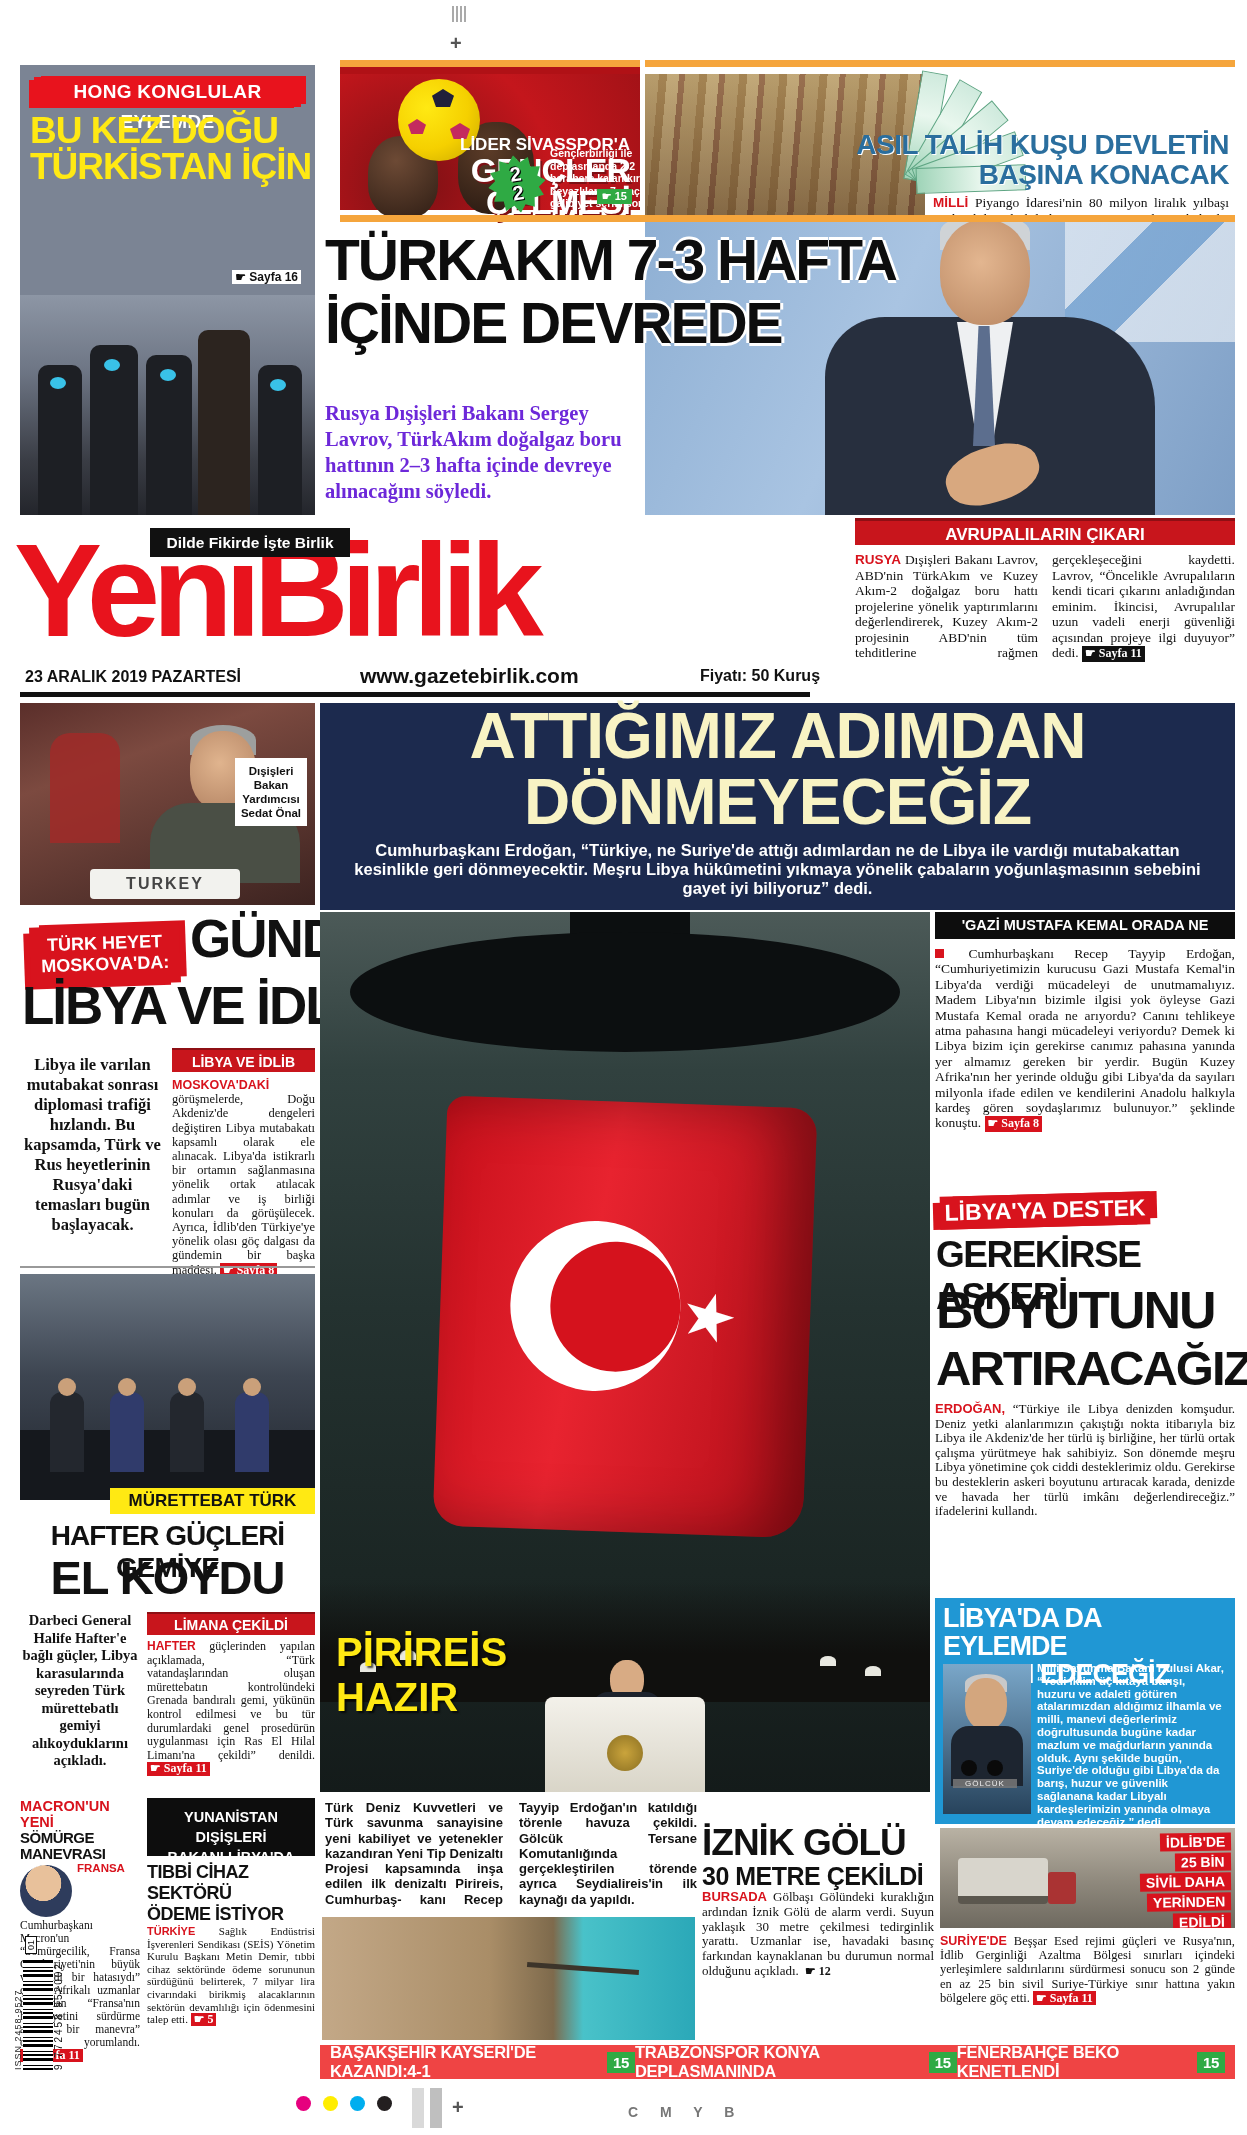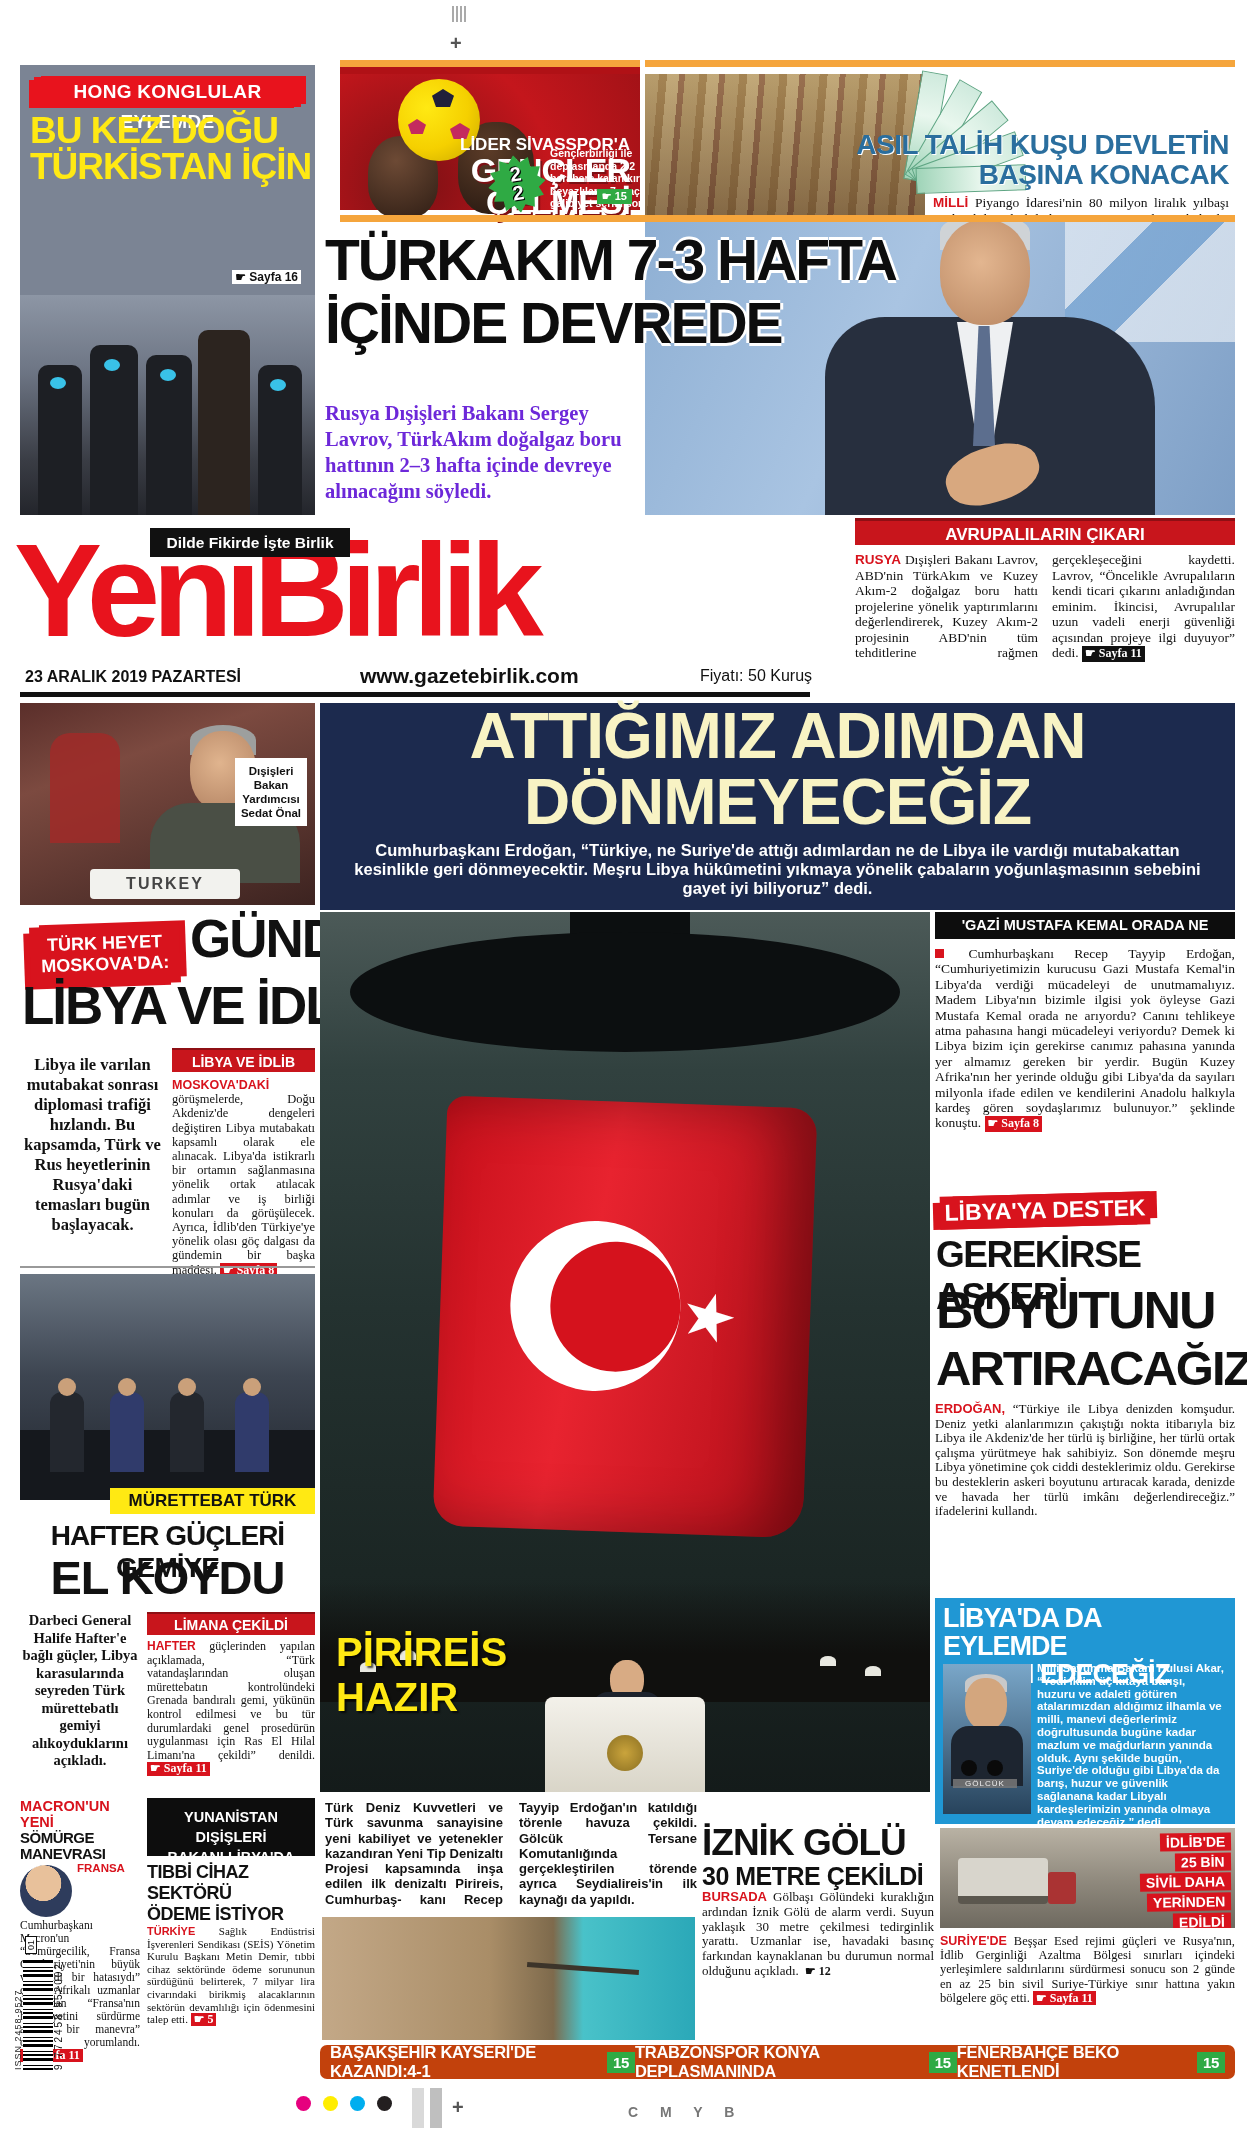--- a/index.html
+++ b/index.html
@@ -71,21 +71,21 @@
   .avr-box{left:855px;top:518px;width:380px;height:27px;background:#c8151c;color:#fff;font-weight:bold;
     font-size:17px;line-height:27px;text-align:center;border-top:3px solid #8e0f14;}
   .avr-cols{left:855px;top:552px;width:380px;column-count:2;column-gap:14px;
     font-family:"Liberation Serif",serif;font-size:13.5px;line-height:15.5px;}
   
   .slogan{left:150px;top:528px;width:200px;height:29px;background:#111;color:#fff;font-weight:bold;
     font-size:15.5px;line-height:29px;text-align:center;z-index:5;}
   .logo{left:14px;top:516px;width:800px;color:#e8131d;font-weight:bold;font-size:132px;letter-spacing:-8px;line-height:150px;}
   .mh-date{left:25px;top:668px;font-weight:bold;font-size:16px;}
   .mh-site{left:360px;top:664px;font-weight:bold;font-size:21px;}
-  .mh-price{left:700px;top:667px;font-weight:normal;font-size:16px;}
+  .mh-price{left:700px;top:667px;font-weight:bold;font-size:16px;}
   .mh-rule{left:20px;top:692px;width:790px;height:5px;background:#111;}
   
   .hero{left:320px;top:703px;width:915px;height:207px;background:#1c2a4e;color:#f8f3c4;text-align:center;}
   .hero-h{font-weight:bold;font-size:64px;line-height:66px;letter-spacing:-1px;}
   .hero-deck{margin:6px auto 0;width:870px;color:#fff;font-weight:bold;font-size:16.5px;line-height:19px;}
   
   .onal{left:20px;top:703px;width:295px;height:202px;background:linear-gradient(160deg,#5a2e2a 0%,#7c4a40 30%,#3c2320 100%);}
   .onal-head{position:absolute;left:170px;top:28px;width:66px;height:80px;border-radius:46%;background:radial-gradient(circle at 45% 40%,#e0b48e,#b08060);}
   .onal-hair{position:absolute;left:170px;top:22px;width:66px;height:30px;border-radius:50% 50% 0 0;background:#9d9f9e;}
   .onal-suit{position:absolute;left:130px;top:100px;width:150px;height:80px;background:#4a4f45;border-radius:40px 40px 0 0;}
@@ -181,22 +181,22 @@
   .devam-body{position:absolute;left:102px;top:64px;width:188px;font-weight:bold;font-size:11.5px;line-height:12.8px;}
   
   .idlib-photo{left:940px;top:1828px;width:295px;height:100px;background:linear-gradient(180deg,#b9b2a4 0%,#8e887c 55%,#6e695f 100%);}
   .truck{position:absolute;left:18px;top:30px;width:90px;height:46px;background:#d8d5cc;border-radius:4px;border-bottom:8px solid #5b574e;}
   .truck-cab{position:absolute;left:108px;top:44px;width:28px;height:32px;background:#a33;border-radius:3px;}
   .idlib-ov{position:absolute;right:4px;top:4px;text-align:right;}
   .idlib-ov span{display:inline-block;background:#d8131d;color:#fff;font-weight:bold;font-size:14px;
     padding:1px 6px;margin:1px 0;transform:rotate(-1deg);}
   .idlib-body{left:940px;top:1934px;width:295px;font-family:"Liberation Serif",serif;font-size:12.5px;line-height:14.2px;text-align:justify;}
   
-  .sports{left:320px;top:2045px;width:915px;height:34px;background:#c2410c;display:flex;align-items:center;
-    justify-content:space-between;padding:0 10px;border-radius:7px;}
+  .sports{left:320px;top:2045px;width:915px;height:34px;background:#ef4444;display:flex;align-items:center;
+    justify-content:space-between;padding:0 10px;}
   .sp-item{color:#fff;font-weight:bold;font-size:16.5px;letter-spacing:-.3px;display:flex;align-items:center;gap:6px;}
   .sp-pg{background:#2faa44;color:#fff;font-size:15px;padding:2px 6px;font-weight:bold;}
   
   .issn{left:-22px;top:1975px;width:130px;height:60px;transform:rotate(-90deg);transform-origin:center;}
   .issn-label{font-size:9px;letter-spacing:1px;color:#222;}
   .bars{width:110px;height:30px;background:repeating-linear-gradient(90deg,#000 0 2px,#fff 2px 4px,#000 4px 5px,#fff 5px 9px,#000 9px 12px,#fff 12px 14px);}
   .issn-num{font-size:10px;color:#111;letter-spacing:2px;}
   .issn-ed{position:absolute;right:-4px;top:12px;border:1px solid #111;font-size:9px;padding:0 3px;background:#fff;}
   .dot{position:absolute;width:15px;height:15px;border-radius:50%;top:2096px;}
   .regplus{position:absolute;color:#555;font-size:20px;font-weight:bold;}

